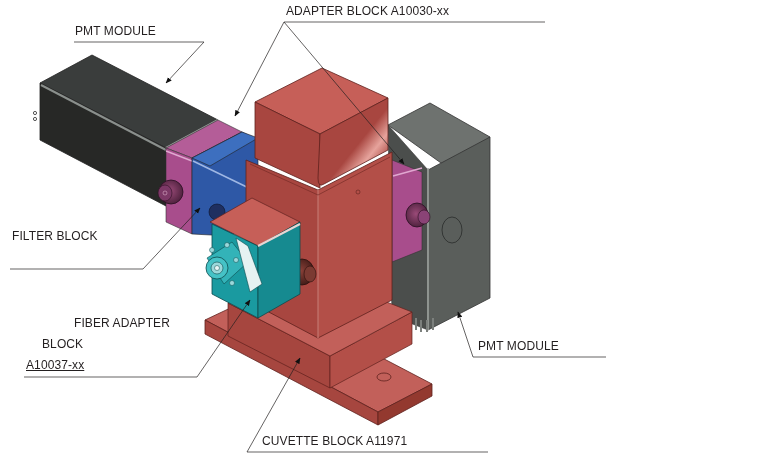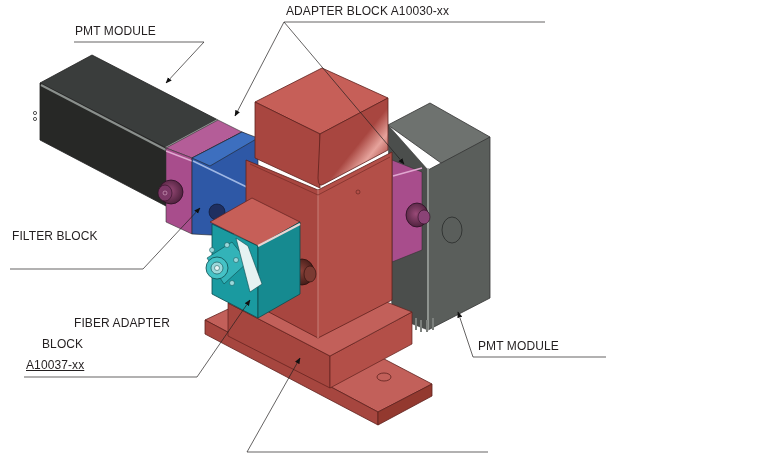--- a/index.html
+++ b/index.html
@@ -146,13 +146,14 @@
   </g>
 </svg>
 
   <div class="lbl" style="left:75px;top:21px;">PMT MODULE</div>
   <div class="lbl" style="left:286px;top:1px;">ADAPTER BLOCK A10030-xx</div>
   <div class="lbl" style="left:12px;top:226px;">FILTER BLOCK</div>
   <div class="lbl" style="left:42px;top:313px;margin-left:32px;">FIBER ADAPTER</div>
   <div class="lbl" style="left:26px;top:334px;margin-left:16px;">BLOCK</div>
   <div class="lbl" style="left:26px;top:355px;text-decoration:underline;">A10037-xx</div>
   <div class="lbl" style="left:478px;top:336px;">PMT MODULE</div>
+  <div class="lbl" style="left:262px;top:431px;">CUVETTE BLOCK A11971</div>
 </div>
 
 </body></html>

